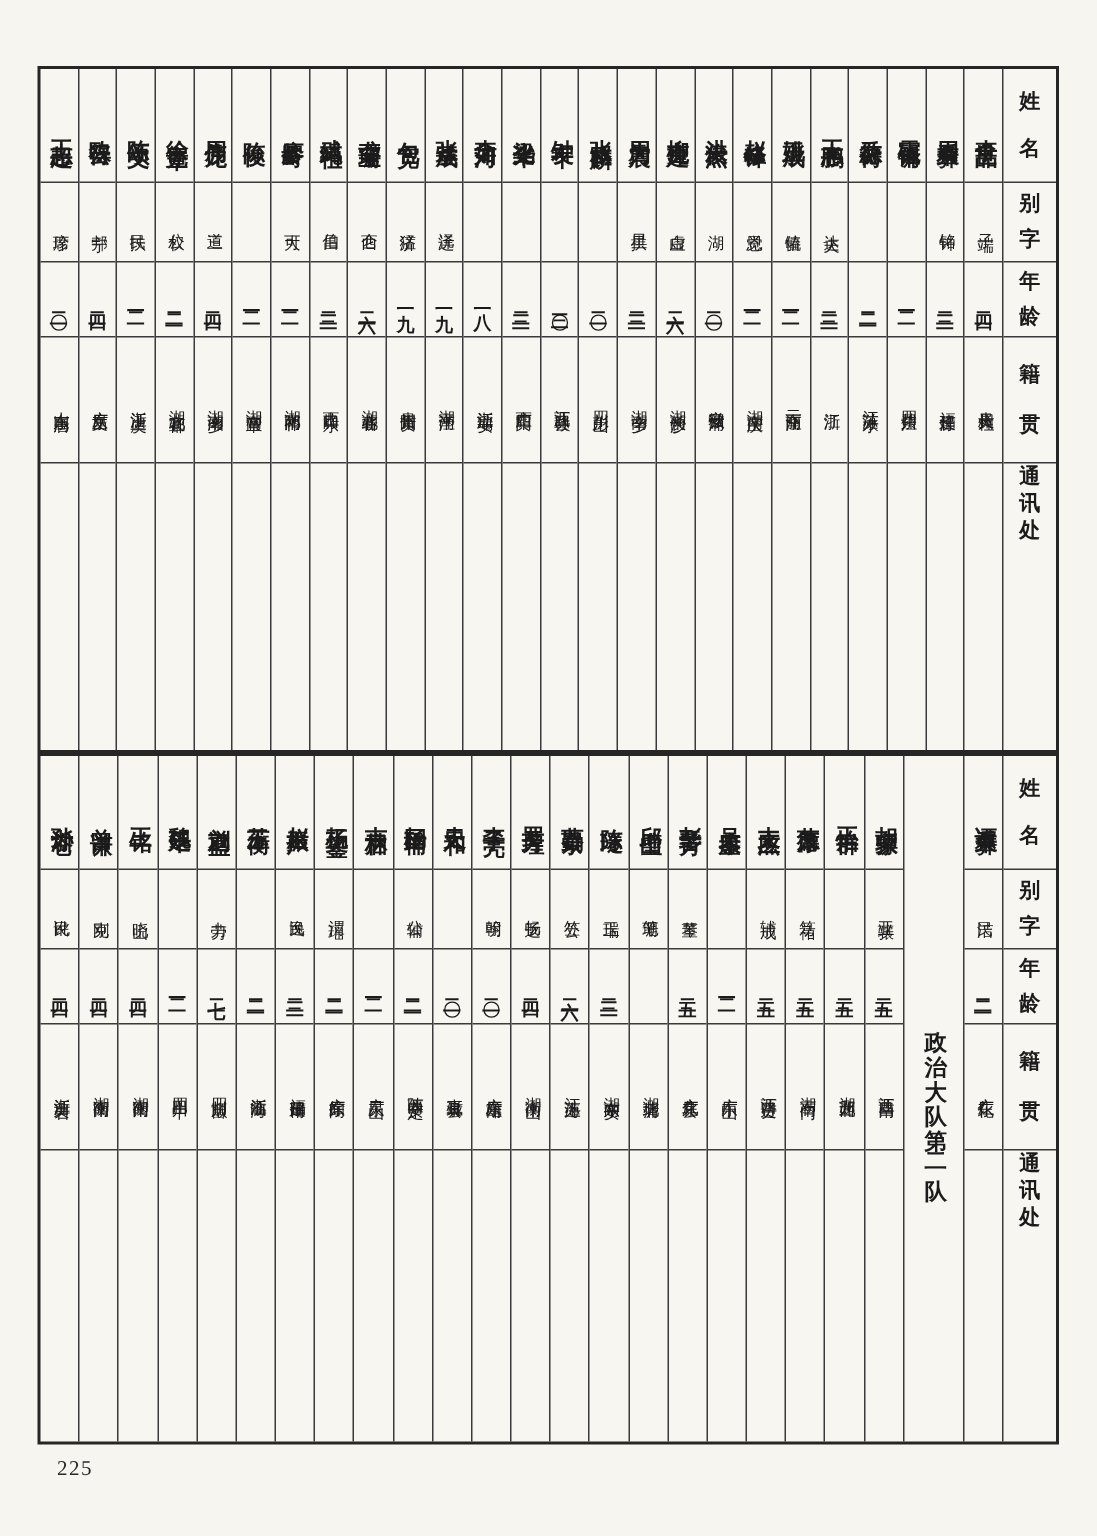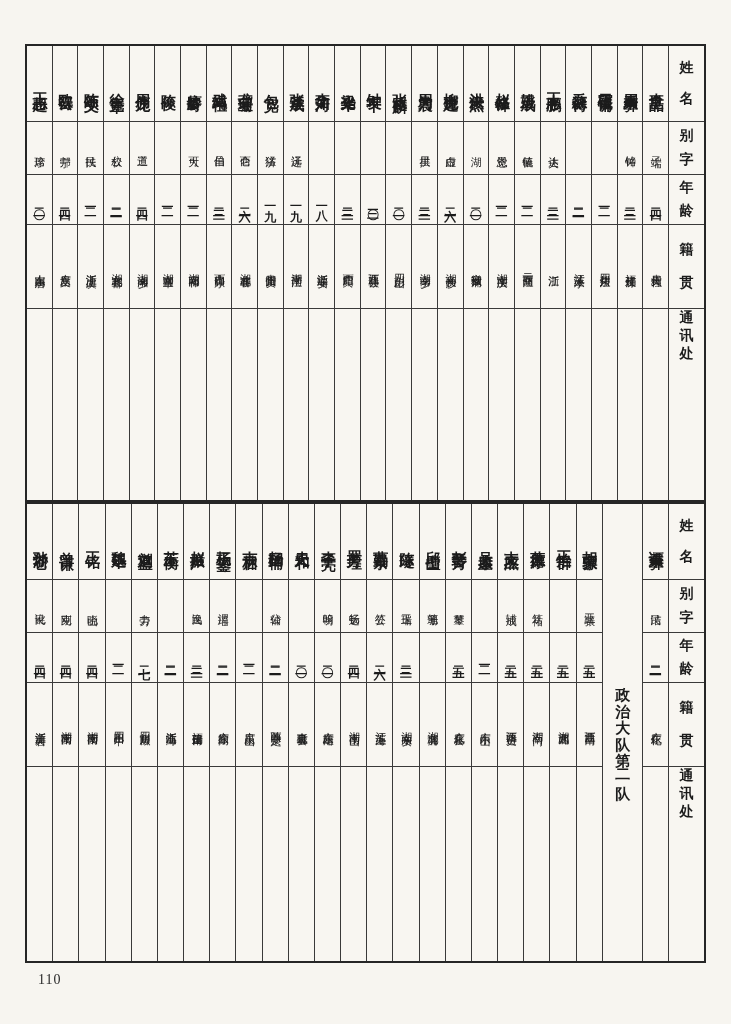--- a/index.html
+++ b/index.html
@@ -953,14 +953,14 @@
           <span class="vtxt">二四</span>
         </div>
         <div class="cell c-origin">
           <span class="vtxt">浙江黄岩</span>
         </div>
         <div class="cell c-address">
           <span class="vtxt fz11">黄岩城内柯东升纸庄转</span>
         </div>
       </div>
     </div>
-  <div class="page-number">110</div>
+  <div class="page-number">225</div>
 </div>
 
 </body></html>

